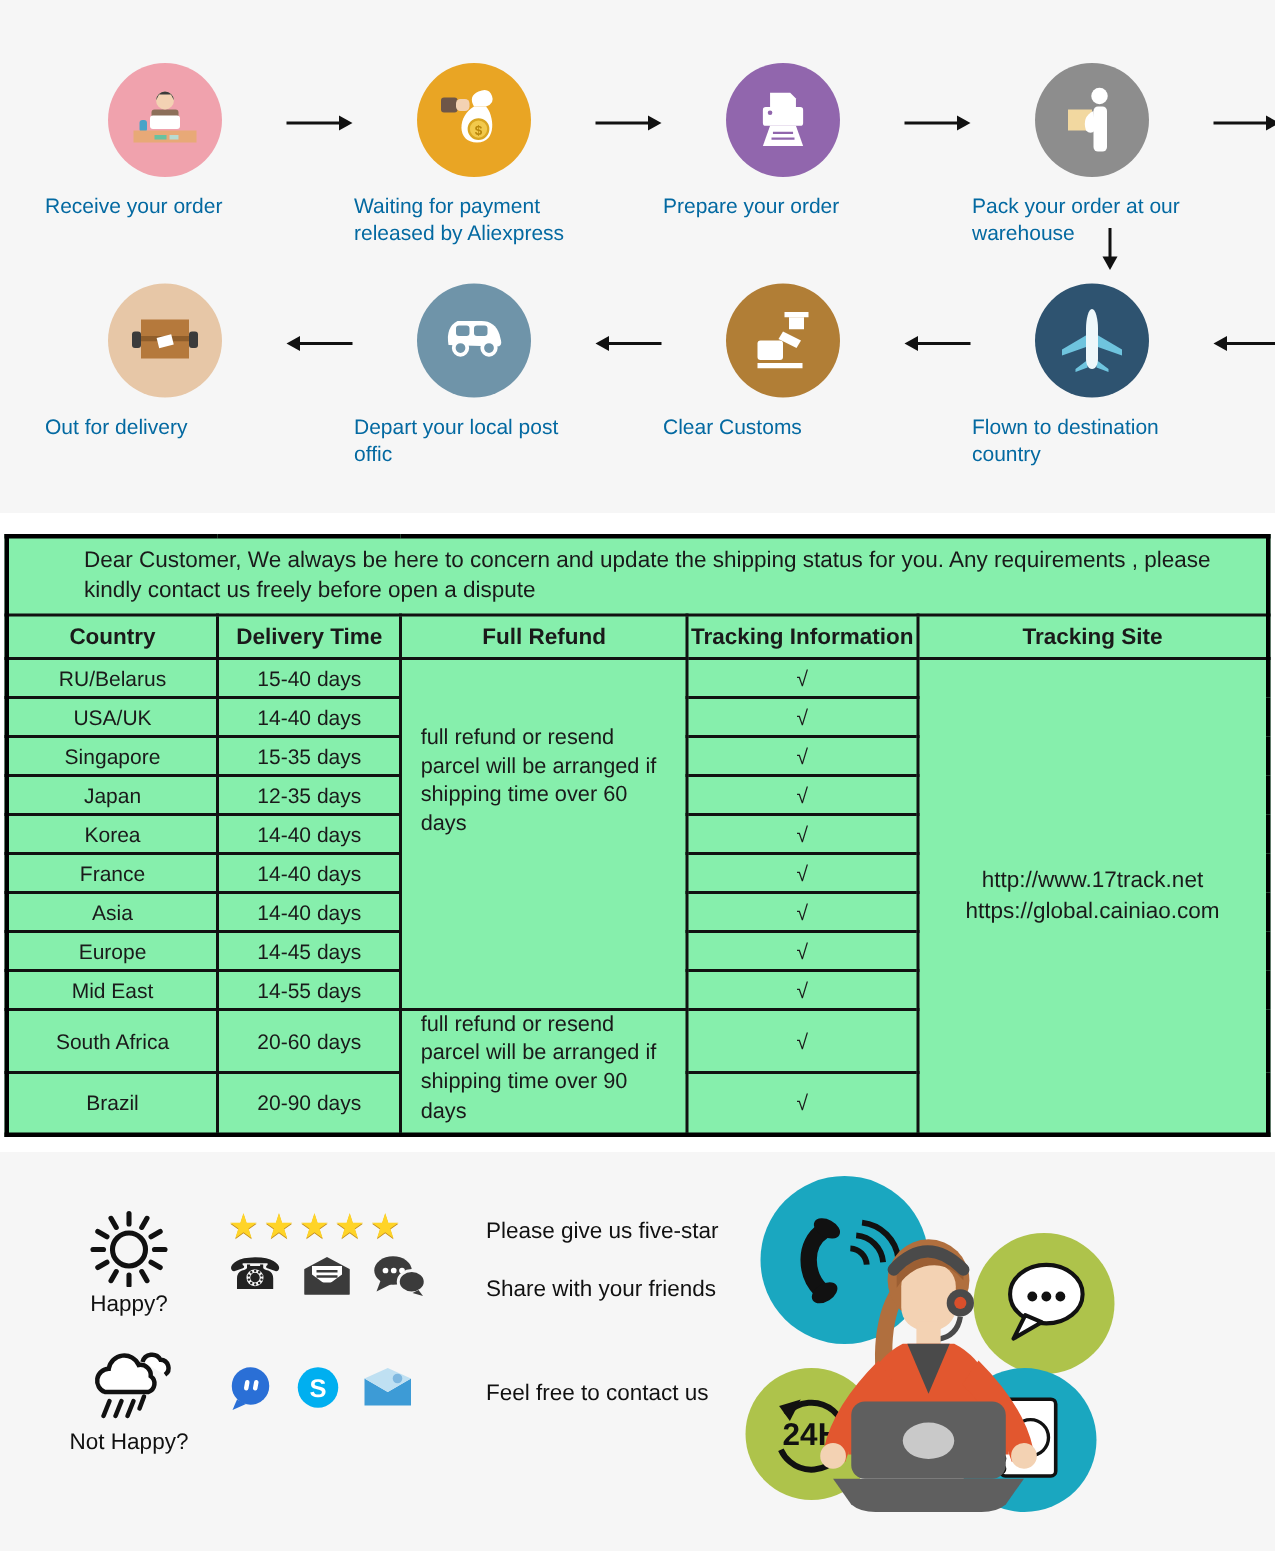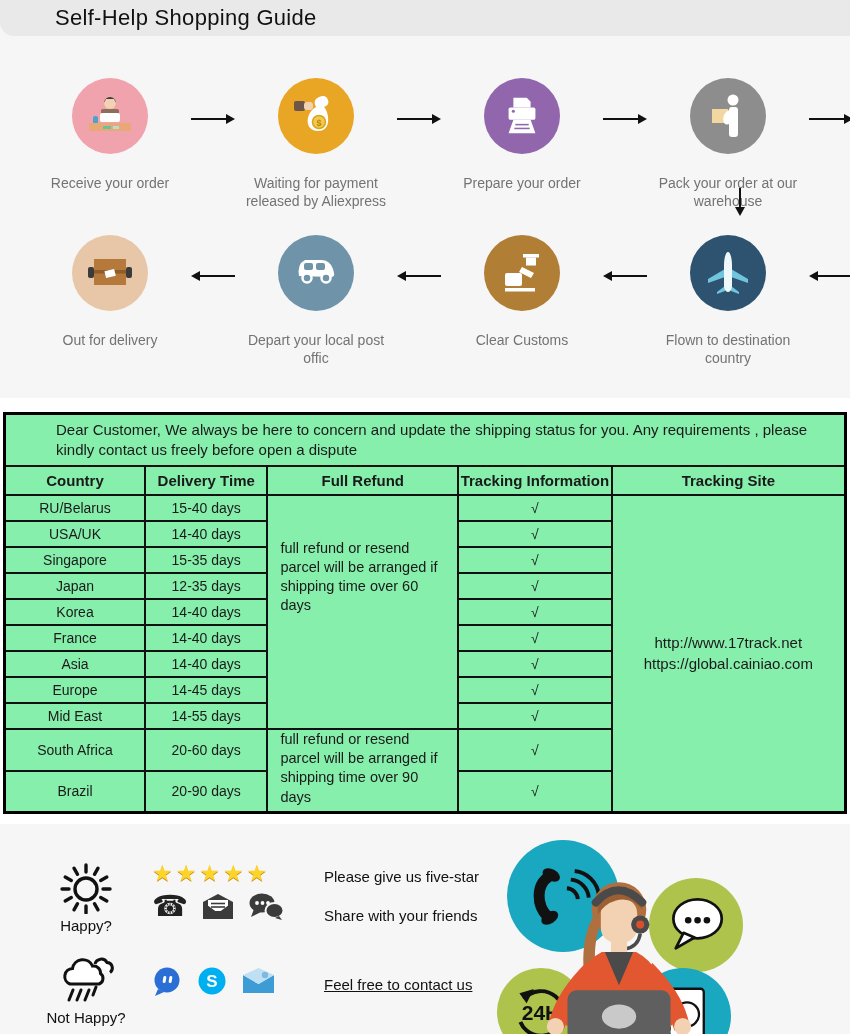--- a/index.html
+++ b/index.html
@@ -8,21 +8,21 @@
 
   
   .title-bar { height:36px; background:#e9e9e9; border-radius:0 0 0 14px; padding-left:55px; display:flex; align-items:center; }
   .title-bar h1 { font-size:22px; font-weight:400; color:#111; letter-spacing:.3px; }
 
   
   .flow { position:relative; padding:42px 30px 0 30px; }
   .flow-row { display:flex; justify-content:space-between; align-items:flex-start; }
   .step { flex:0 0 122px; display:flex; flex-direction:column; align-items:center; }
   .circle { width:76px; height:76px; border-radius:50%; display:flex; align-items:center; justify-content:center; }
-  .step-label { margin-top:21px; font-size:14px; line-height:1.28; color:#737373; text-align:center; width:160px; position:relative; left:50%; transform:translateX(-50%); }
+  .step-label { margin-top:11px; font-size:14px; line-height:1.28; color:#0369a1; width:160px; position:relative; left:50%; transform:translateX(-50%); }
   .arrow { flex:0 0 auto; margin-top:33px; }
   .down-arrow { position:absolute; right:104px; top:152px; }
   .flow-row.second { margin-top:24px; }
 
   
   .table-section { margin-top:30px; background:#fff; padding:14px 3px 10px 3px; }
   table.ship { width:100%; border-collapse:collapse; border:3px solid #000; background:#86efac; }
   table.ship th, table.ship td { border:2px solid #111; }
   .notice-cell { height:48px; padding:5px 14px 5px 50px; font-size:15px; line-height:1.35; text-align:left; font-weight:400; }
   th.col-h { height:29px; font-size:15px; font-weight:700; text-align:center; }
@@ -43,40 +43,37 @@
   .mood-col { width:96px; display:flex; flex-direction:column; align-items:center; }
   .mood-label { font-size:15px; margin-top:3px; color:#111;text-align:center; }
   .social-col { width:148px; margin-left:18px; }
   .stars { font-size:23px; color:#ffd428; letter-spacing:3px; text-shadow:0 1px 0 #c08b1f; white-space:nowrap; }
   .gray-icons { margin-top:5px; display:flex; align-items:center; gap:13px; }
   .phone-glyph { font-size:29px; color:#222; line-height:1; }
   .blue-icons { margin-top:12px; display:flex; align-items:center; gap:15px; }
   .msg-col { margin-left:24px; font-size:15px; color:#111; }
   .msg-line1 { margin-top:8px; }
   .msg-line2 { margin-top:22px; }
-  .msg-line3 { margin-top:22px;text-decoration:underline; }
+  .msg-line3 { margin-top:22px; }
 
   
   .illus { position:relative; width:365px; height:228px; flex:0 0 auto; }
   .bubble-circle { position:absolute; border-radius:50%; display:flex; align-items:center; justify-content:center; }
   .circ-phone { left:24px; top:4px; width:112px; height:112px; }
   .circ-chat  { left:166px; top:42px; width:94px; height:94px; }
   .circ-24h   { left:14px; top:132px; width:88px; height:88px; }
   .circ-note  { left:152px; top:132px; width:96px; height:96px; }
   .badge-24h { position:absolute; font-size:21px; font-weight:700; color:#111; left:0; right:0; text-align:center; top:33px; }
   .woman { position:absolute; left:12px; top:26px; }
 </style>
 </head>
 <body>
 
 <div class="page">
 
-  <div class="title-bar">
-    <h1>Self-Help Shopping Guide</h1>
-  </div>
 
   <div class="flow">
 
     <div class="flow-row">
       <div class="step">
         <div class="circle" style="background-color: rgb(240, 162, 173);">
           <svg width="48" height="48" viewBox="0 0 48 48">
             <rect x="15" y="17" width="18" height="9" rx="2" fill="#8c6f5a"></rect>
             <circle cx="24" cy="11" r="6" fill="#f3d2b3"></circle>
             <path d="M18,11 a6,6 0 0 1 12,0 l-2,-4 h-8 Z" fill="#3b3b3b"></path>

